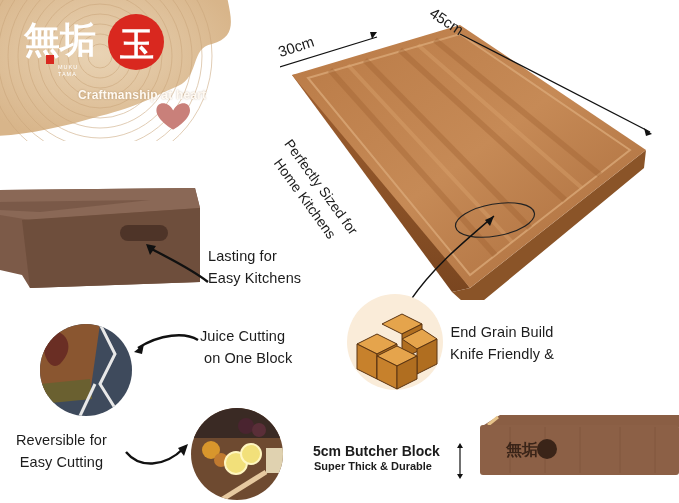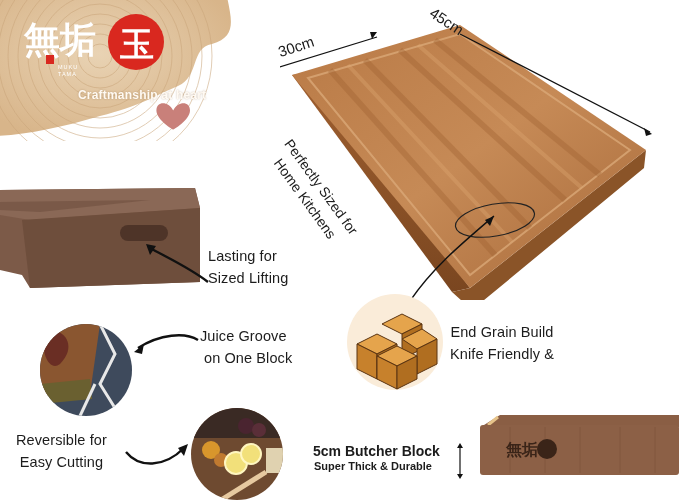--- a/index.html
+++ b/index.html
@@ -136,42 +136,42 @@
     <path d="M0,10 L195,8 L200,28 L30,40 L0,35 Z" fill="#8a6856"></path>
     <path d="M0,22 L150,20 L40,32 L0,30 Z" fill="#6a4a3a" opacity="0.5"></path>
     <path d="M22,40 L200,28 L200,102 L30,108 Z" fill="#6e4e3c"></path>
     <rect x="120" y="45" width="48" height="16" rx="8" fill="#4e3428"></rect>
     <path d="M208,102 C190,88 168,78 150,68" fill="none" stroke="#111" stroke-width="2.4"></path>
     <polygon points="146,64 156,66 150,75" fill="#111"></polygon>
   </svg>
 </div>
 <div class="abs label handle-text">
   <div>Lasting for</div>
-  <div>Sized Lifting</div>
+  <div>Easy Kitchens</div>
 </div>
 
 <div class="abs juice-circle">
   <svg width="92" height="92" viewBox="0 0 92 92">
     <rect width="92" height="92" fill="#3e4a5c"></rect>
     <path d="M0,0 L60,0 L50,70 L0,72 Z" fill="#8a5630"></path>
     <path d="M0,60 L50,55 L52,75 L0,80 Z" fill="#6a6030"></path>
     <path d="M5,10 C20,0 40,20 20,40 C10,48 0,30 5,10 Z" fill="#6a2e24"></path>
     <g stroke="#e8e8e8" stroke-width="3" fill="none">
       <path d="M60,0 L75,30 L60,60 L80,92"></path>
         <path d="M82,0 L92,20"></path>
         <path d="M40,92 L55,60"></path>
     </g>
   </svg>
 </div>
 <svg class="abs" style="left:130px;top:330px" width="70" height="30">
   <path d="M68,10 C55,2 30,4 8,18" fill="none" stroke="#111" stroke-width="2.4"></path>
   <polygon points="4,22 14,14 12,24" fill="#111"></polygon>
 </svg>
 <div class="abs label juice-text">
-  <div>Juice Groove</div>
+  <div>Juice Cutting</div>
   <div style="padding-left:4px">on One Block</div>
 </div>
 
 <div class="abs grain-circle">
   <svg width="96" height="96" viewBox="0 0 96 96">
     <g stroke="#5a3412" stroke-width="1">
       <polygon points="10,50 30,40 50,50 30,60" fill="#e5a44c"></polygon>
       <polygon points="10,50 30,60 30,85 10,75" fill="#c7812c"></polygon>
       <polygon points="30,60 50,50 50,75 30,85" fill="#b06e20"></polygon>
       <polygon points="35,30 55,20 75,30 55,40" fill="#e5a44c"></polygon>

